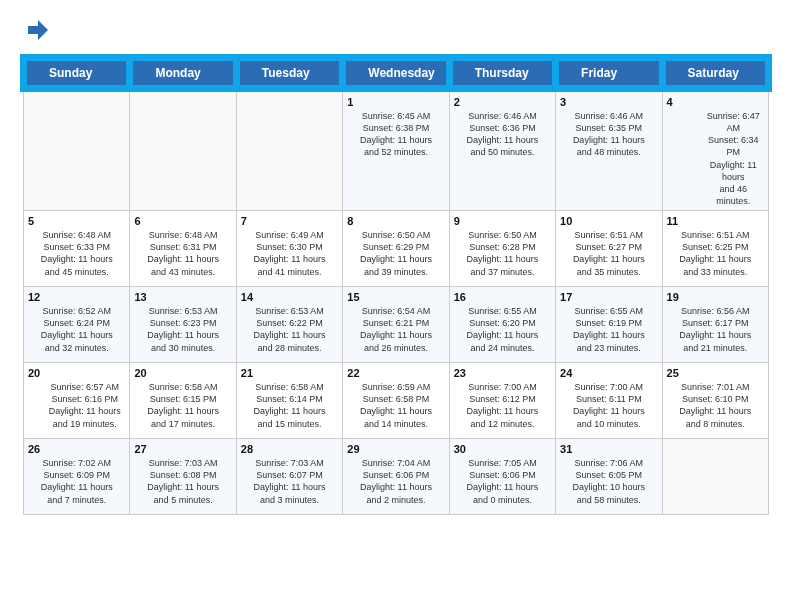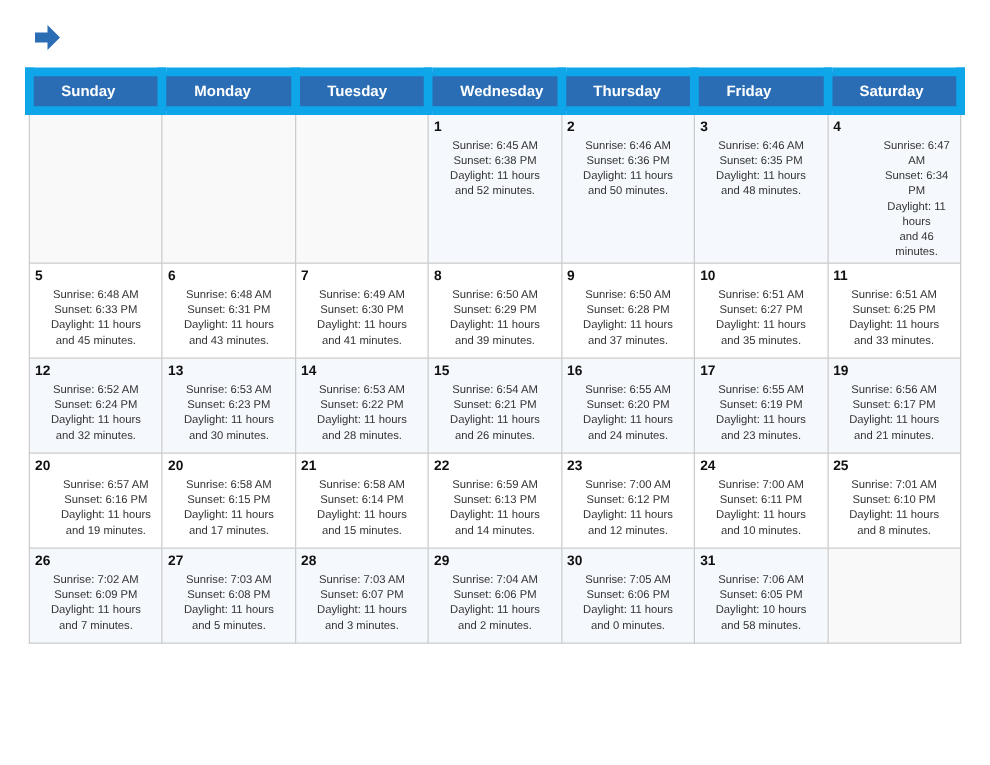--- a/index.html
+++ b/index.html
@@ -293,21 +293,21 @@
           <td>
             <span class="day-num">21</span>
             <div class="day-info" style="white-space: pre-line;">Sunrise: 6:58 AM
 Sunset: 6:14 PM
 Daylight: 11 hours
 and 15 minutes.</div>
           </td>
           <td>
             <span class="day-num">22</span>
             <div class="day-info" style="white-space: pre-line;">Sunrise: 6:59 AM
-Sunset: 6:13 PM
+Sunset: 6:58 PM
 Daylight: 11 hours
 and 14 minutes.</div>
           </td>
           <td>
             <span class="day-num">23</span>
             <div class="day-info" style="white-space: pre-line;">Sunrise: 7:00 AM
 Sunset: 6:12 PM
 Daylight: 11 hours
 and 12 minutes.</div>
           </td>

